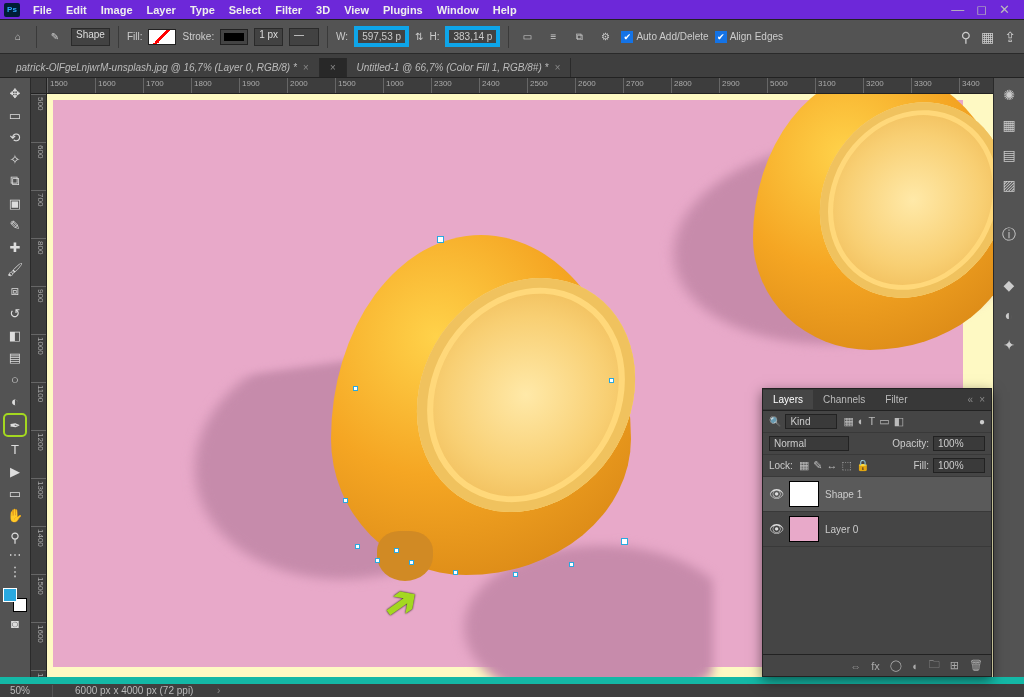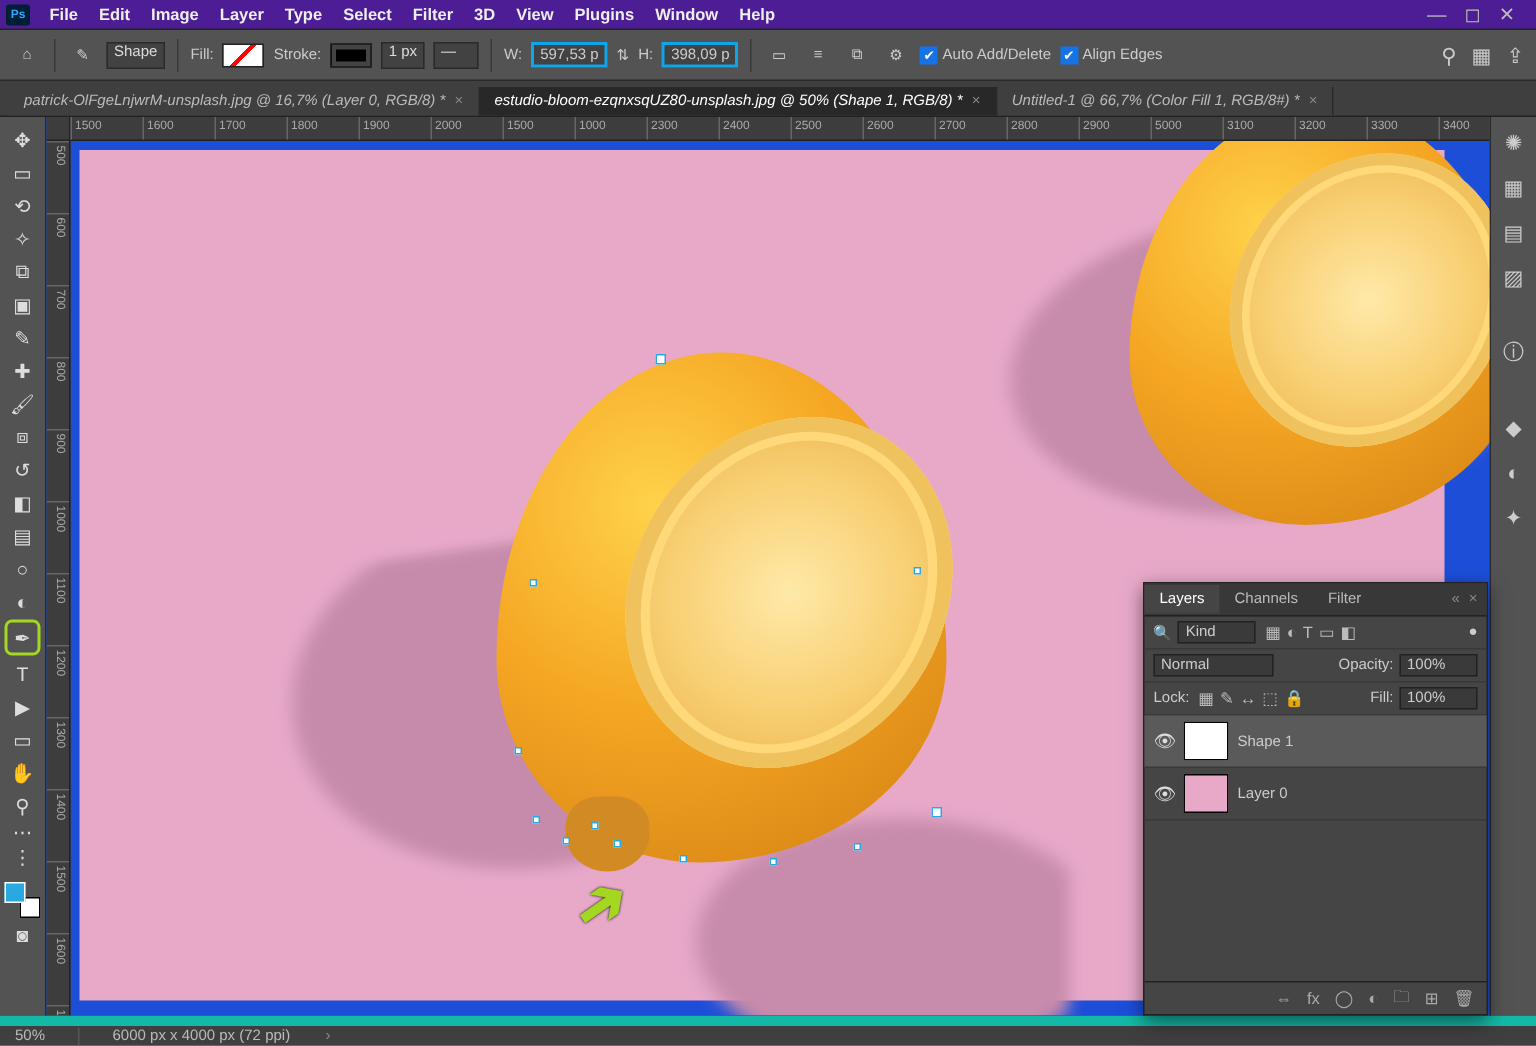--- a/index.html
+++ b/index.html
@@ -1,44 +1,44 @@
 <!DOCTYPE html>
 <html><head>
 <meta charset="utf-8">
 <style>
 * { margin:0; padding:0; box-sizing:border-box; font-family:"Segoe UI",Tahoma,sans-serif; user-select:none; }
 body { background:#323232; width:1024px; height:697px; overflow:hidden; color:#ccc; font-size:11px; position:relative; }
-.menubar { height:20px; background:#4c1d95; display:flex; align-items:center; padding:0 4px; border-bottom:1px solid #222; }
+.menubar { height:20px; background:#6d28d9; display:flex; align-items:center; padding:0 4px; border-bottom:1px solid #222; }
 .menubar .ps-logo { width:16px; height:14px; background:#001e36; color:#31a8ff; font-size:8px; font-weight:bold; display:flex; align-items:center; justify-content:center; border-radius:2px; margin-right:6px; }
 .menubar .menu-item { padding:2px 7px; cursor:default; font-size:11px; color:#eee;font-weight:bold;}
 .win-btns { margin-left:auto; display:flex; gap:12px; padding-right:10px; color:#bbb; font-size:13px;}
 .optbar { height:34px; background:#535353; display:flex; align-items:center; padding:0 8px; border-bottom:1px solid #2a2a2a; gap:6px; font-size:10px;}
 .optbar .ico { width:20px; height:20px; display:flex; align-items:center; justify-content:center; }
 .optbar select,.optbar .dd { background:#424242; border:1px solid #2a2a2a; color:#ddd; font-size:10px; height:18px; padding:0 4px;}
 .optbar .swatch { width:28px; height:16px; border:1px solid #222;}
 .optbar .fill-swatch { background:linear-gradient(135deg,#fff 0 45%,red 45% 55%,#fff 55%);}
 .optbar .stroke-swatch { background:#000; box-shadow:inset 0 0 0 3px #444;}
-.optbar .num { background:#424242; border:2px solid #0ea5e9; padding:1px 4px; min-width:46px; font-size:10px;}
+.optbar .num { background:#424242; border:4px solid #0ea5e9; padding:1px 4px; min-width:46px; font-size:10px;}
 .optbar .chk { display:flex; align-items:center; gap:3px;}
 .optbar .chk .box{width:12px;height:12px;background:#1473e6;display:flex;align-items:center;justify-content:center;color:#fff;font-size:9px;}
 .optbar .sep { width:1px; height:22px; background:#3a3a3a; margin:0 2px;}
 .right-icons{margin-left:auto;display:flex;gap:10px;align-items:center;color:#ccc;}
 .right-icons span{font-size:14px;}
 .tabs { height:24px; background:#3f3f3f; display:flex; align-items:flex-end; padding:0 6px; border-bottom:1px solid #222; gap:0;}
 .tab { padding:4px 10px 4px 10px; font-size:10px; color:#bbb; border-right:1px solid #2a2a2a; display:flex; align-items:center; gap:6px; background:#3f3f3f;font-style:italic;}
 .tab.active{ background:#282828; color:#fff;}
 .tab .x{font-size:10px;color:#888;}
 .workrow{display:flex; height:calc(697px - 20px - 34px - 24px - 20px);}
 .ltools{width:31px;background:#535353;border-right:1px solid #2a2a2a;display:flex;flex-direction:column;align-items:center;padding-top:4px;gap:0;}
 .ltools .tool{width:24px;height:20px;display:flex;align-items:center;justify-content:center;color:#ddd;font-size:13px;margin:1px 0;}
 .ltools .tool.highlight{border:2px solid #a4d820; border-radius:5px; height:24px;}
 .ltools .swatches{position:relative;width:24px;height:24px;margin-top:6px;}
 .ltools .swatches .bg{position:absolute;right:0;bottom:0;width:14px;height:14px;background:#fff;border:1px solid #000;}
 .ltools .swatches .fg{position:absolute;left:0;top:0;width:14px;height:14px;background:#2aa9e0;border:1px solid #fff;}
-.canvas-wrap{flex:1;background:#1d4ed8;position:relative;overflow:hidden;padding-left:26px;}
+.canvas-wrap{flex:1;background:#fef9c3;position:relative;overflow:hidden;padding-left:26px;}
 .ruler-h{position:absolute;top:0;left:16px;right:0;height:16px;background:#3d3d3d;border-bottom:1px solid #222;display:flex;font-size:8px;color:#aaa;}
 .ruler-h .tick{flex:0 0 48px;border-left:1px solid #666;padding-left:2px;padding-top:1px;}
 .ruler-v{position:absolute;top:16px;left:0;width:16px;bottom:0;background:#3d3d3d;border-right:1px solid #222;display:flex;flex-direction:column;font-size:8px;color:#aaa;}
 .ruler-v .tick{flex:0 0 48px;border-top:1px solid #666;writing-mode:vertical-rl;padding:2px 1px 0 0;}
 .corner{position:absolute;top:0;left:0;width:16px;height:16px;background:#3d3d3d;border-right:1px solid #222;border-bottom:1px solid #222;}
 .viewport{position:absolute;top:16px;left:16px;right:0;bottom:0;overflow:hidden;}
 .pinkbg{position:absolute;inset:6px 30px 10px 6px;background:#e8a9c9;}
 
 .shadow1{position:absolute;left:108px;top:265px;width:330px;height:245px;background:radial-gradient(ellipse at 60% 40%,#c68bab 0 55%,transparent 60%);transform:rotate(-8deg);filter:blur(4px);}
 .lemon1{position:absolute;left:278px;top:135px;width:300px;height:340px;}
@@ -112,21 +112,21 @@
   <span class="swatch fill-swatch"></span>
   <span>Stroke:</span>
   <span class="swatch stroke-swatch"></span>
   <span class="dd">1 px</span>
   <span class="dd" style="min-width:30px">—</span>
   <span class="sep"></span>
   <span>W:</span>
   <span class="num">597,53 p</span>
   <span>⇅</span>
   <span>H:</span>
-  <span class="num">398,09 p</span>
+  <span class="num">383,14 p</span>
   <span class="sep"></span>
   <span class="ico">▭</span>
   <span class="ico">≡</span>
   <span class="ico">⧉</span>
   <span class="ico">⚙</span>
   <span class="chk">
       <span class="box">✔</span>
       <span>Auto Add/Delete</span>
     </span>
   <span class="chk">
@@ -139,21 +139,20 @@
     <span>⇪</span>
   </div>
 </div>
 
 <div class="tabs" id="tabs">
     <div class="tab">
       <span>patrick-OlFgeLnjwrM-unsplash.jpg @ 16,7% (Layer 0, RGB/8) *</span>
       <span class="x">×</span>
     </div>
     <div class="tab active">
-      <span>estudio-bloom-ezqnxsqUZ80-unsplash.jpg @ 50% (Shape 1, RGB/8) *</span>
       <span class="x">×</span>
     </div>
     <div class="tab">
       <span>Untitled-1 @ 66,7% (Color Fill 1, RGB/8#) *</span>
       <span class="x">×</span>
     </div>
   </div>
 
 <div class="workrow">
   <div class="ltools">

